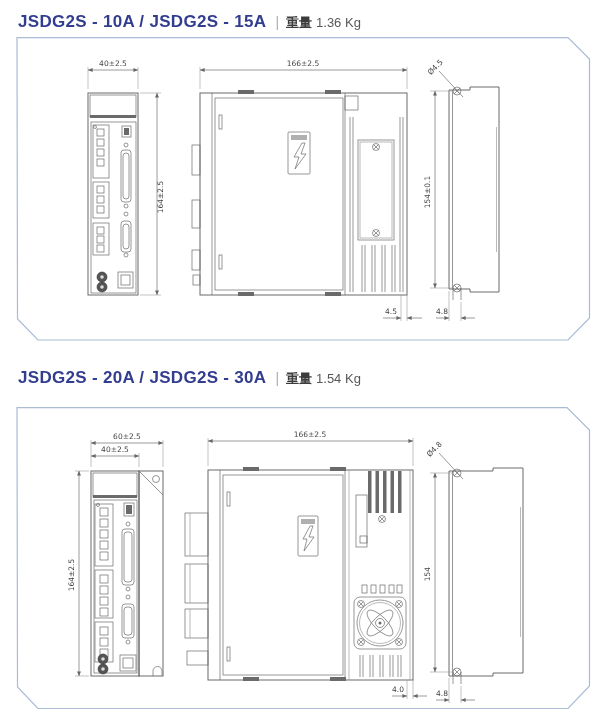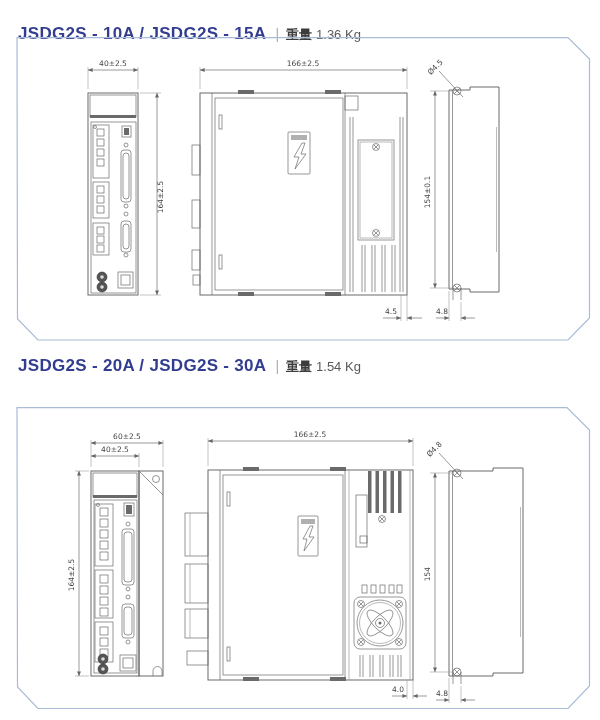--- a/index.html
+++ b/index.html
@@ -19,21 +19,21 @@
   .lnt { fill:none; stroke:#6a6a6a; stroke-width:.7; }
   .lnL { fill:none; stroke:#9c9c9c; stroke-width:.7; }
   .fillD { fill:#6a6a6a; stroke:none; }
   .dim { stroke:#7a7a7a; stroke-width:.75; fill:none; }
   .ext { stroke:#9a9a9a; stroke-width:.6; fill:none; }
   .dimt { font-family:"DejaVu Sans",sans-serif; font-size:7.5px; fill:#444; }
 </style>
 </head>
 <body>
 
-<div class="sec-title" style="top:24px;text-align:right;">
+<div class="sec-title" style="top:12px;text-align:right;">
   <span class="model">JSDG2S - 10A / JSDG2S - 15A</span><span class="sep">|</span><span class="wlabel">重量</span><span class="wvalue">1.36 Kg</span>
 </div>
 
 <svg width="600" height="306" viewBox="0 0 600 306" style="top:37px;">
   <defs>
     <marker id="ar1" viewBox="0 0 8 8" refX="7" refY="4" markerWidth="7" markerHeight="7" orient="auto-start-reverse">
       <path d="M0,1 L7,4 L0,7 Z" fill="#666"></path>
     </marker>
   </defs>
 
@@ -177,21 +177,21 @@
     <text class="dimt" x="437" y="32" text-anchor="middle" transform="rotate(-45 437 32)">Ø4.5</text>
 
     <line class="ext" x1="449" y1="254" x2="449" y2="284"></line>
     <line class="ext" x1="461" y1="265" x2="461" y2="284"></line>
     <line class="dim" x1="436" y1="281" x2="449" y2="281" marker-end="url(#ar1)"></line>
     <line class="dim" x1="461" y1="281" x2="475" y2="281" marker-start="url(#ar1)"></line>
     <text class="dimt" x="442" y="277" text-anchor="middle">4.8</text>
   </g>
 </svg>
 
-<div class="sec-title" style="top:356px;">
+<div class="sec-title" style="top:368px;">
   <span class="model">JSDG2S - 20A / JSDG2S - 30A</span><span class="sep">|</span><span class="wlabel">重量</span><span class="wvalue">1.54 Kg</span>
 </div>
 
 <svg width="600" height="304" viewBox="0 0 600 304" style="top:407px;">
   <defs>
     <marker id="ar2" viewBox="0 0 8 8" refX="7" refY="4" markerWidth="7" markerHeight="7" orient="auto-start-reverse">
       <path d="M0,1 L7,4 L0,7 Z" fill="#666"></path>
     </marker>
   </defs>
 

